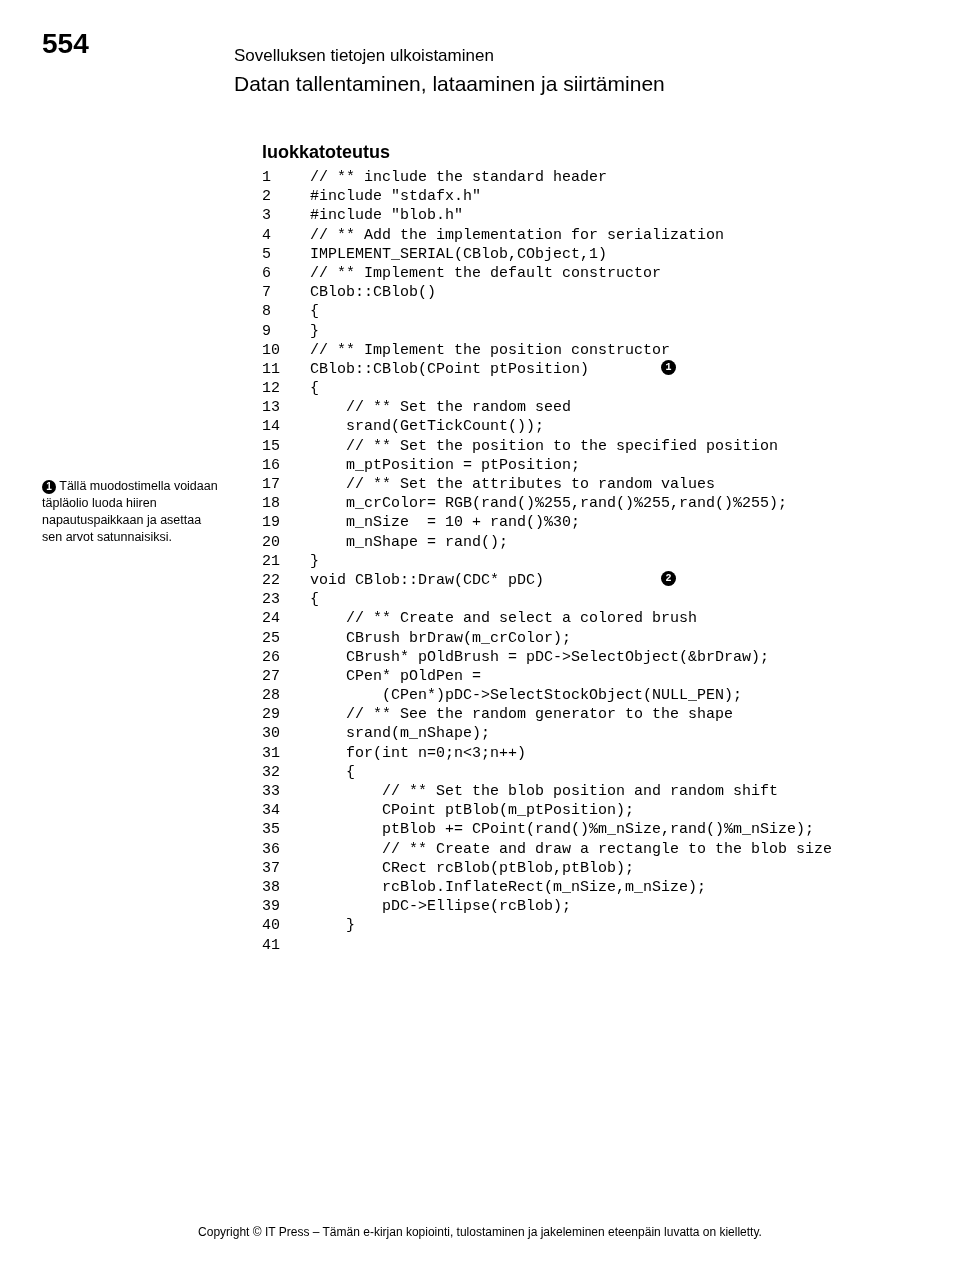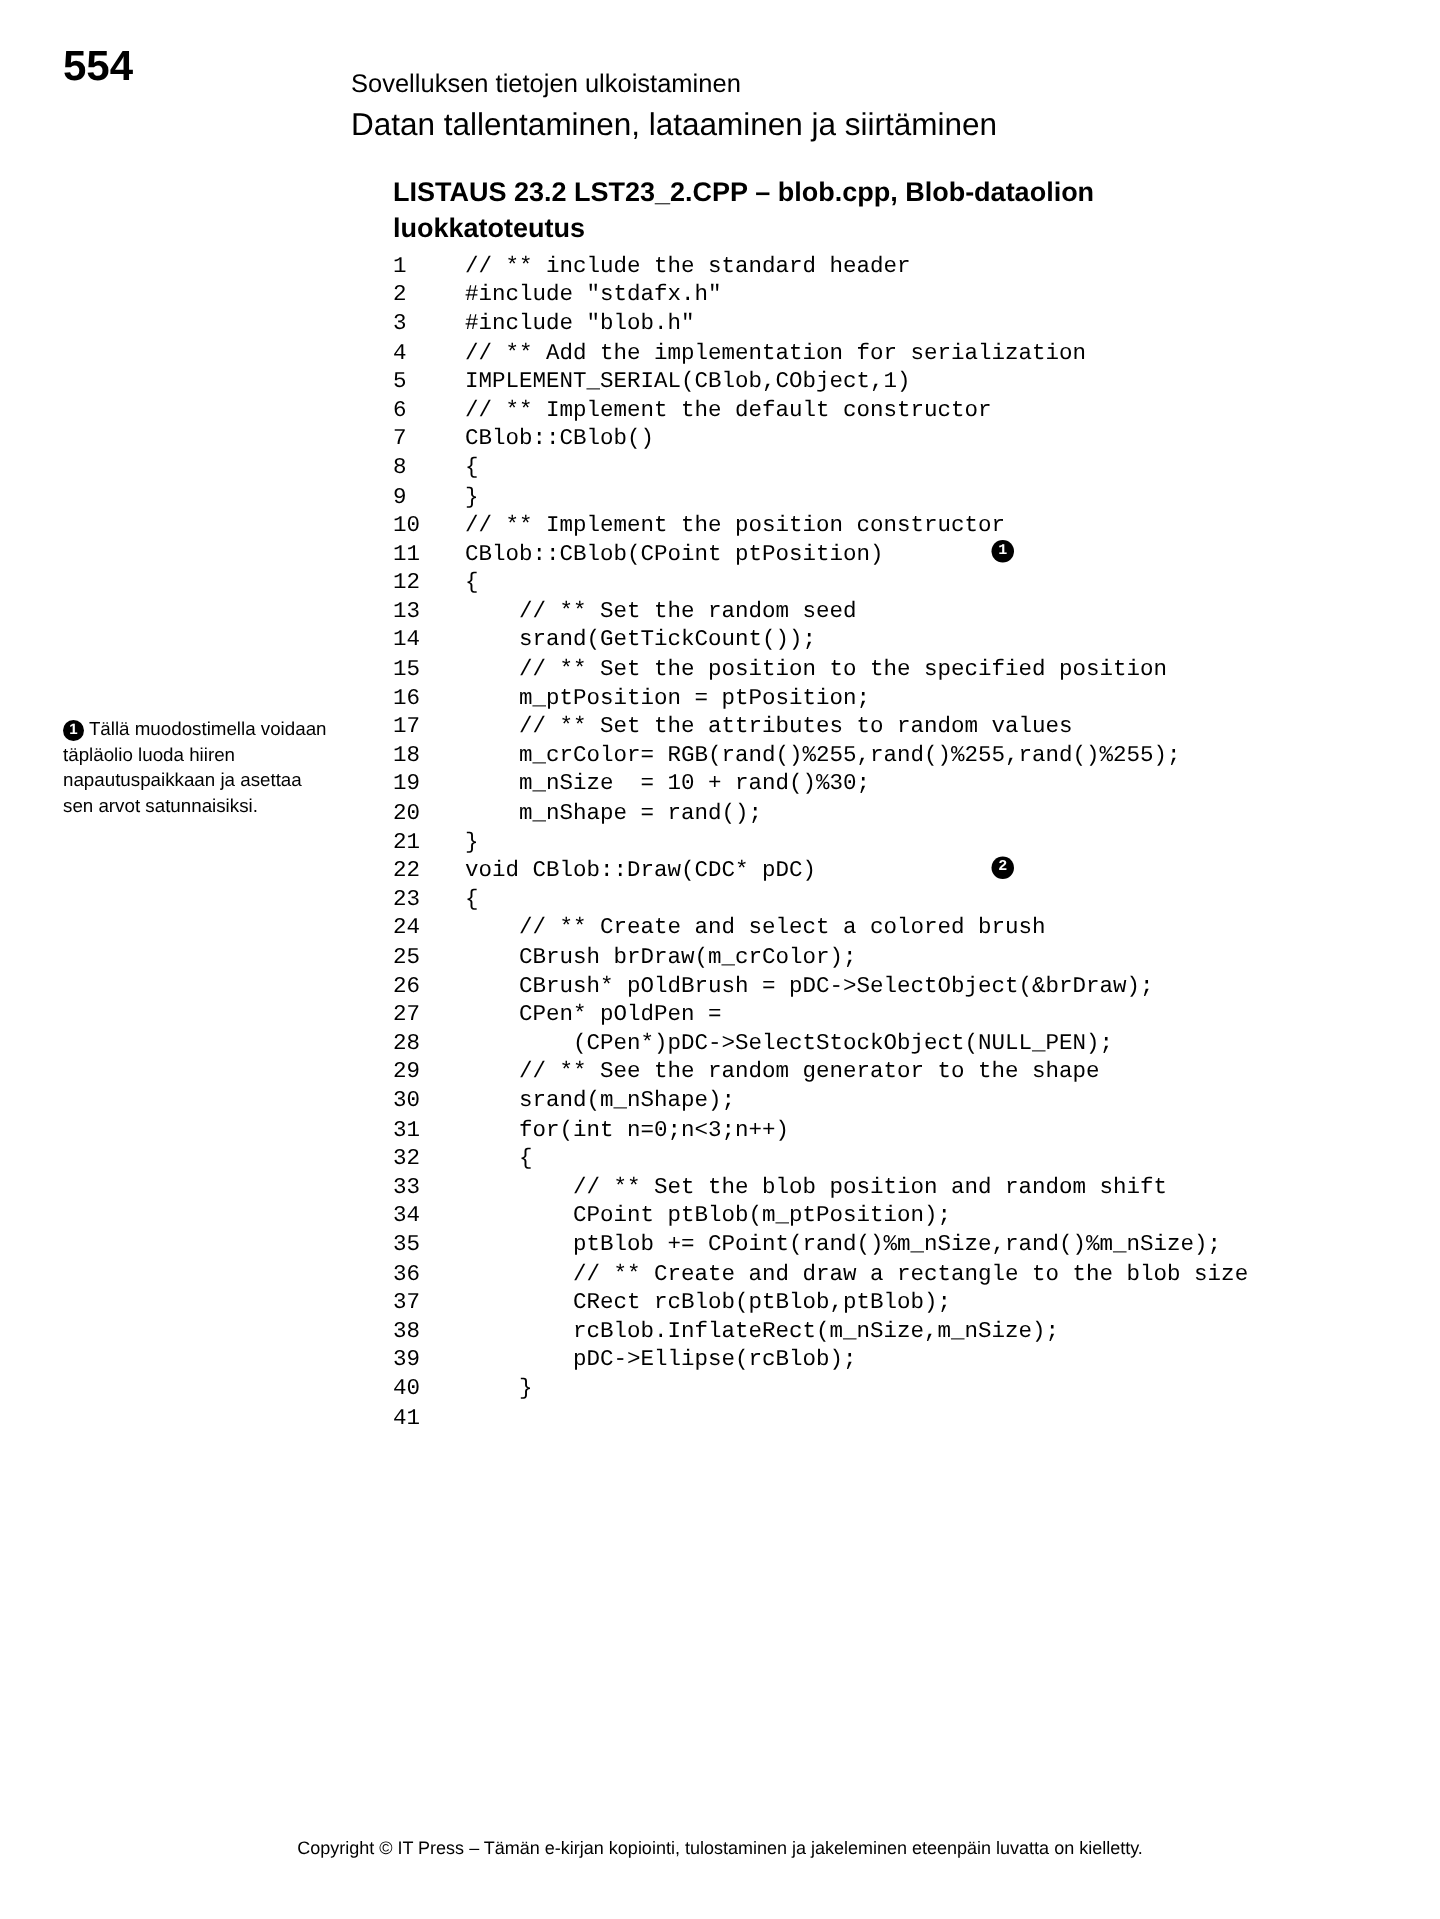--- a/index.html
+++ b/index.html
@@ -114,21 +114,21 @@
 </style>
 </head>
 <body>
 
 <div class="page-number">554</div>
 
 <div class="header-block">
   <div class="section-title">Sovelluksen tietojen ulkoistaminen</div>
   <div class="subsection-title">Datan tallentaminen, lataaminen ja siirtäminen</div>
   <div class="listing-heading">
-    <span>LISTAUS 23.2  LST23_2.CPP – blob.cpp, Blob-dataolion</span><br>
+    <br>
     <span>luokkatoteutus</span>
   </div>
 </div>
 
 <div class="side-notes">
   <p><span class="callout">1</span> <span>Tällä muodostimella voidaan täpläolio luoda hiiren napautuspaikkaan ja asettaa sen arvot satunnaisiksi.</span></p>
 </div>
 
 <div class="code-area">
   <pre class="code" id="code-block"><div class="code-row"><span class="lineno">1</span><span>// ** include the standard header</span></div><div class="code-row"><span class="lineno">2</span><span>#include "stdafx.h"</span></div><div class="code-row"><span class="lineno">3</span><span>#include "blob.h"</span></div><div class="code-row"><span class="lineno"></span><span></span></div><div class="code-row"><span class="lineno">4</span><span>// ** Add the implementation for serialization</span></div><div class="code-row"><span class="lineno">5</span><span>IMPLEMENT_SERIAL(CBlob,CObject,1)</span></div><div class="code-row"><span class="lineno"></span><span></span></div><div class="code-row"><span class="lineno">6</span><span>// ** Implement the default constructor</span></div><div class="code-row"><span class="lineno">7</span><span>CBlob::CBlob()</span></div><div class="code-row"><span class="lineno">8</span><span>{</span></div><div class="code-row"><span class="lineno">9</span><span>}</span></div><div class="code-row"><span class="lineno"></span><span></span></div><div class="code-row"><span class="lineno">10</span><span>// ** Implement the position constructor</span></div><div class="code-row"><span class="lineno">11</span><span>CBlob::CBlob(CPoint ptPosition)        </span><span class="callout-inline">1</span></div><div class="code-row"><span class="lineno">12</span><span>{</span></div><div class="code-row"><span class="lineno">13</span><span>    // ** Set the random seed</span></div><div class="code-row"><span class="lineno">14</span><span>    srand(GetTickCount());</span></div><div class="code-row"><span class="lineno"></span><span></span></div><div class="code-row"><span class="lineno">15</span><span>    // ** Set the position to the specified position</span></div><div class="code-row"><span class="lineno">16</span><span>    m_ptPosition = ptPosition;</span></div><div class="code-row"><span class="lineno"></span><span></span></div><div class="code-row"><span class="lineno">17</span><span>    // ** Set the attributes to random values</span></div><div class="code-row"><span class="lineno">18</span><span>    m_crColor= RGB(rand()%255,rand()%255,rand()%255);</span></div><div class="code-row"><span class="lineno">19</span><span>    m_nSize  = 10 + rand()%30;</span></div><div class="code-row"><span class="lineno">20</span><span>    m_nShape = rand();</span></div><div class="code-row"><span class="lineno">21</span><span>}</span></div><div class="code-row"><span class="lineno"></span><span></span></div><div class="code-row"><span class="lineno">22</span><span>void CBlob::Draw(CDC* pDC)             </span><span class="callout-inline">2</span></div><div class="code-row"><span class="lineno">23</span><span>{</span></div><div class="code-row"><span class="lineno">24</span><span>    // ** Create and select a colored brush</span></div><div class="code-row"><span class="lineno">25</span><span>    CBrush brDraw(m_crColor);</span></div><div class="code-row"><span class="lineno">26</span><span>    CBrush* pOldBrush = pDC-&gt;SelectObject(&amp;brDraw);</span></div><div class="code-row"><span class="lineno">27</span><span>    CPen* pOldPen =</span></div><div class="code-row"><span class="lineno">28</span><span>        (CPen*)pDC-&gt;SelectStockObject(NULL_PEN);</span></div><div class="code-row"><span class="lineno"></span><span></span></div><div class="code-row"><span class="lineno">29</span><span>    // ** See the random generator to the shape</span></div><div class="code-row"><span class="lineno">30</span><span>    srand(m_nShape);</span></div><div class="code-row"><span class="lineno">31</span><span>    for(int n=0;n&lt;3;n++)</span></div><div class="code-row"><span class="lineno">32</span><span>    {</span></div><div class="code-row"><span class="lineno">33</span><span>        // ** Set the blob position and random shift</span></div><div class="code-row"><span class="lineno">34</span><span>        CPoint ptBlob(m_ptPosition);</span></div><div class="code-row"><span class="lineno">35</span><span>        ptBlob += CPoint(rand()%m_nSize,rand()%m_nSize);</span></div><div class="code-row"><span class="lineno"></span><span></span></div><div class="code-row"><span class="lineno">36</span><span>        // ** Create and draw a rectangle to the blob size</span></div><div class="code-row"><span class="lineno">37</span><span>        CRect rcBlob(ptBlob,ptBlob);</span></div><div class="code-row"><span class="lineno">38</span><span>        rcBlob.InflateRect(m_nSize,m_nSize);</span></div><div class="code-row"><span class="lineno">39</span><span>        pDC-&gt;Ellipse(rcBlob);</span></div><div class="code-row"><span class="lineno">40</span><span>    }</span></div><div class="code-row"><span class="lineno">41</span><span></span></div></pre>

